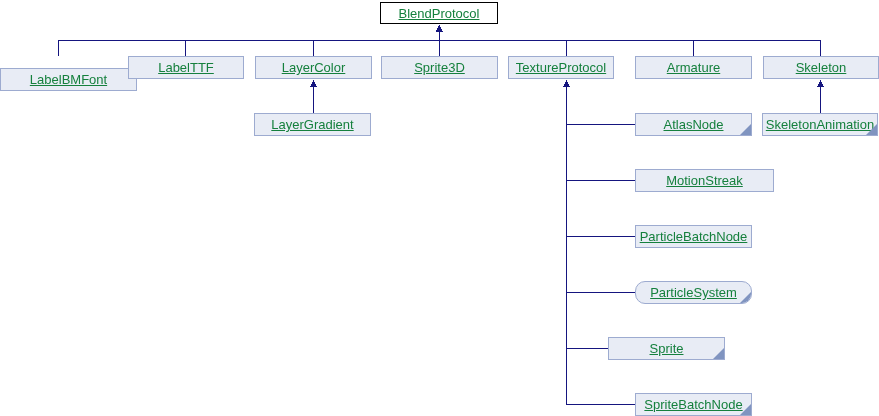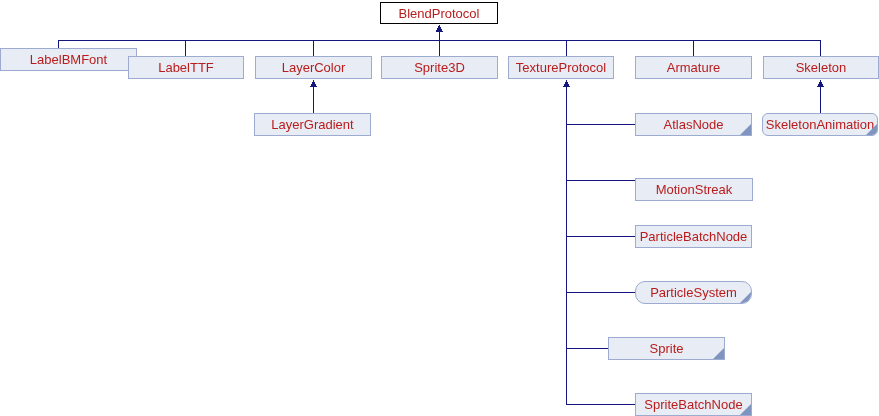--- a/index.html
+++ b/index.html
@@ -22,28 +22,29 @@
     width: 879px;
     height: 416px;
     shape-rendering: crispEdges;
   }
   .node {
     position: absolute;
     box-sizing: border-box;
     height: 23px;
     background: #e8ecf5;
     border: 1px solid #9dabd0;
-    color: #b91c1c;
+    color: #15803d;
     font-size: 13px;
     display: flex;
     align-items: center;
     justify-content: center;
     white-space: nowrap;
     cursor: pointer;
     overflow: hidden;
+    text-decoration: underline;
   }
   .node.root {
     background: #ffffff;
     border: 1px solid #000000;
   }
   .fold {
     position: absolute;
     right: 0;
     bottom: 0;
     width: 0;
@@ -85,39 +86,39 @@
     <g fill="#15157f">
       <polygon points="439,24.5 435.5,31.5 442.5,31.5"></polygon>
       <polygon points="313.5,80 310,87 317,87"></polygon>
       <polygon points="820.5,80 817,87 824,87"></polygon>
       <polygon points="566.5,80 563,87 570,87"></polygon>
     </g>
   </svg>
 
   <div class="node root" style="left:380px; top:2px; width:118px; height:22px;">BlendProtocol</div>
 
-  <div class="node" style="left:0px; top:48px; width:137px;">LabelBMFont</div>
+  <div class="node" style="left:0px; top:68px; width:137px;">LabelBMFont</div>
   <div class="node" style="left:128px; top:56px; width:116px;">LabelTTF</div>
   <div class="node" style="left:255px; top:56px; width:117px;">LayerColor</div>
   <div class="node" style="left:381px; top:56px; width:117px;">Sprite3D</div>
   <div class="node" style="left:508px; top:56px; width:106px;">TextureProtocol</div>
   <div class="node" style="left:635px; top:56px; width:117px;">Armature</div>
   <div class="node" style="left:763px; top:56px; width:116px;">Skeleton</div>
 
   <div class="node" style="left:254px; top:113px; width:117px;">LayerGradient</div>
-  <div class="node" style="left:762px; top:113px; width:116px;border-radius:6px;">
+  <div class="node" style="left:762px; top:113px; width:116px;">
     <span>SkeletonAnimation</span>
     <span class="fold"></span>
   </div>
 
   <div class="node" style="left:635px; top:113px; width:117px;">
     <span>AtlasNode</span>
     <span class="fold"></span>
   </div>
-  <div class="node" style="left:635px; top:169px; width:118px;margin-top:9px;">MotionStreak</div>
+  <div class="node" style="left:635px; top:169px; width:139px;">MotionStreak</div>
   <div class="node" style="left:635px; top:225px; width:117px;">ParticleBatchNode</div>
   <div class="node" style="left:635px; top:281px; width:117px;border-radius:10px;">
     <span>ParticleSystem</span>
     <span class="fold"></span>
   </div>
   <div class="node" style="left:608px; top:337px; width:117px;">
     <span>Sprite</span>
     <span class="fold"></span>
   </div>
   <div class="node" style="left:635px; top:393px; width:117px;">

